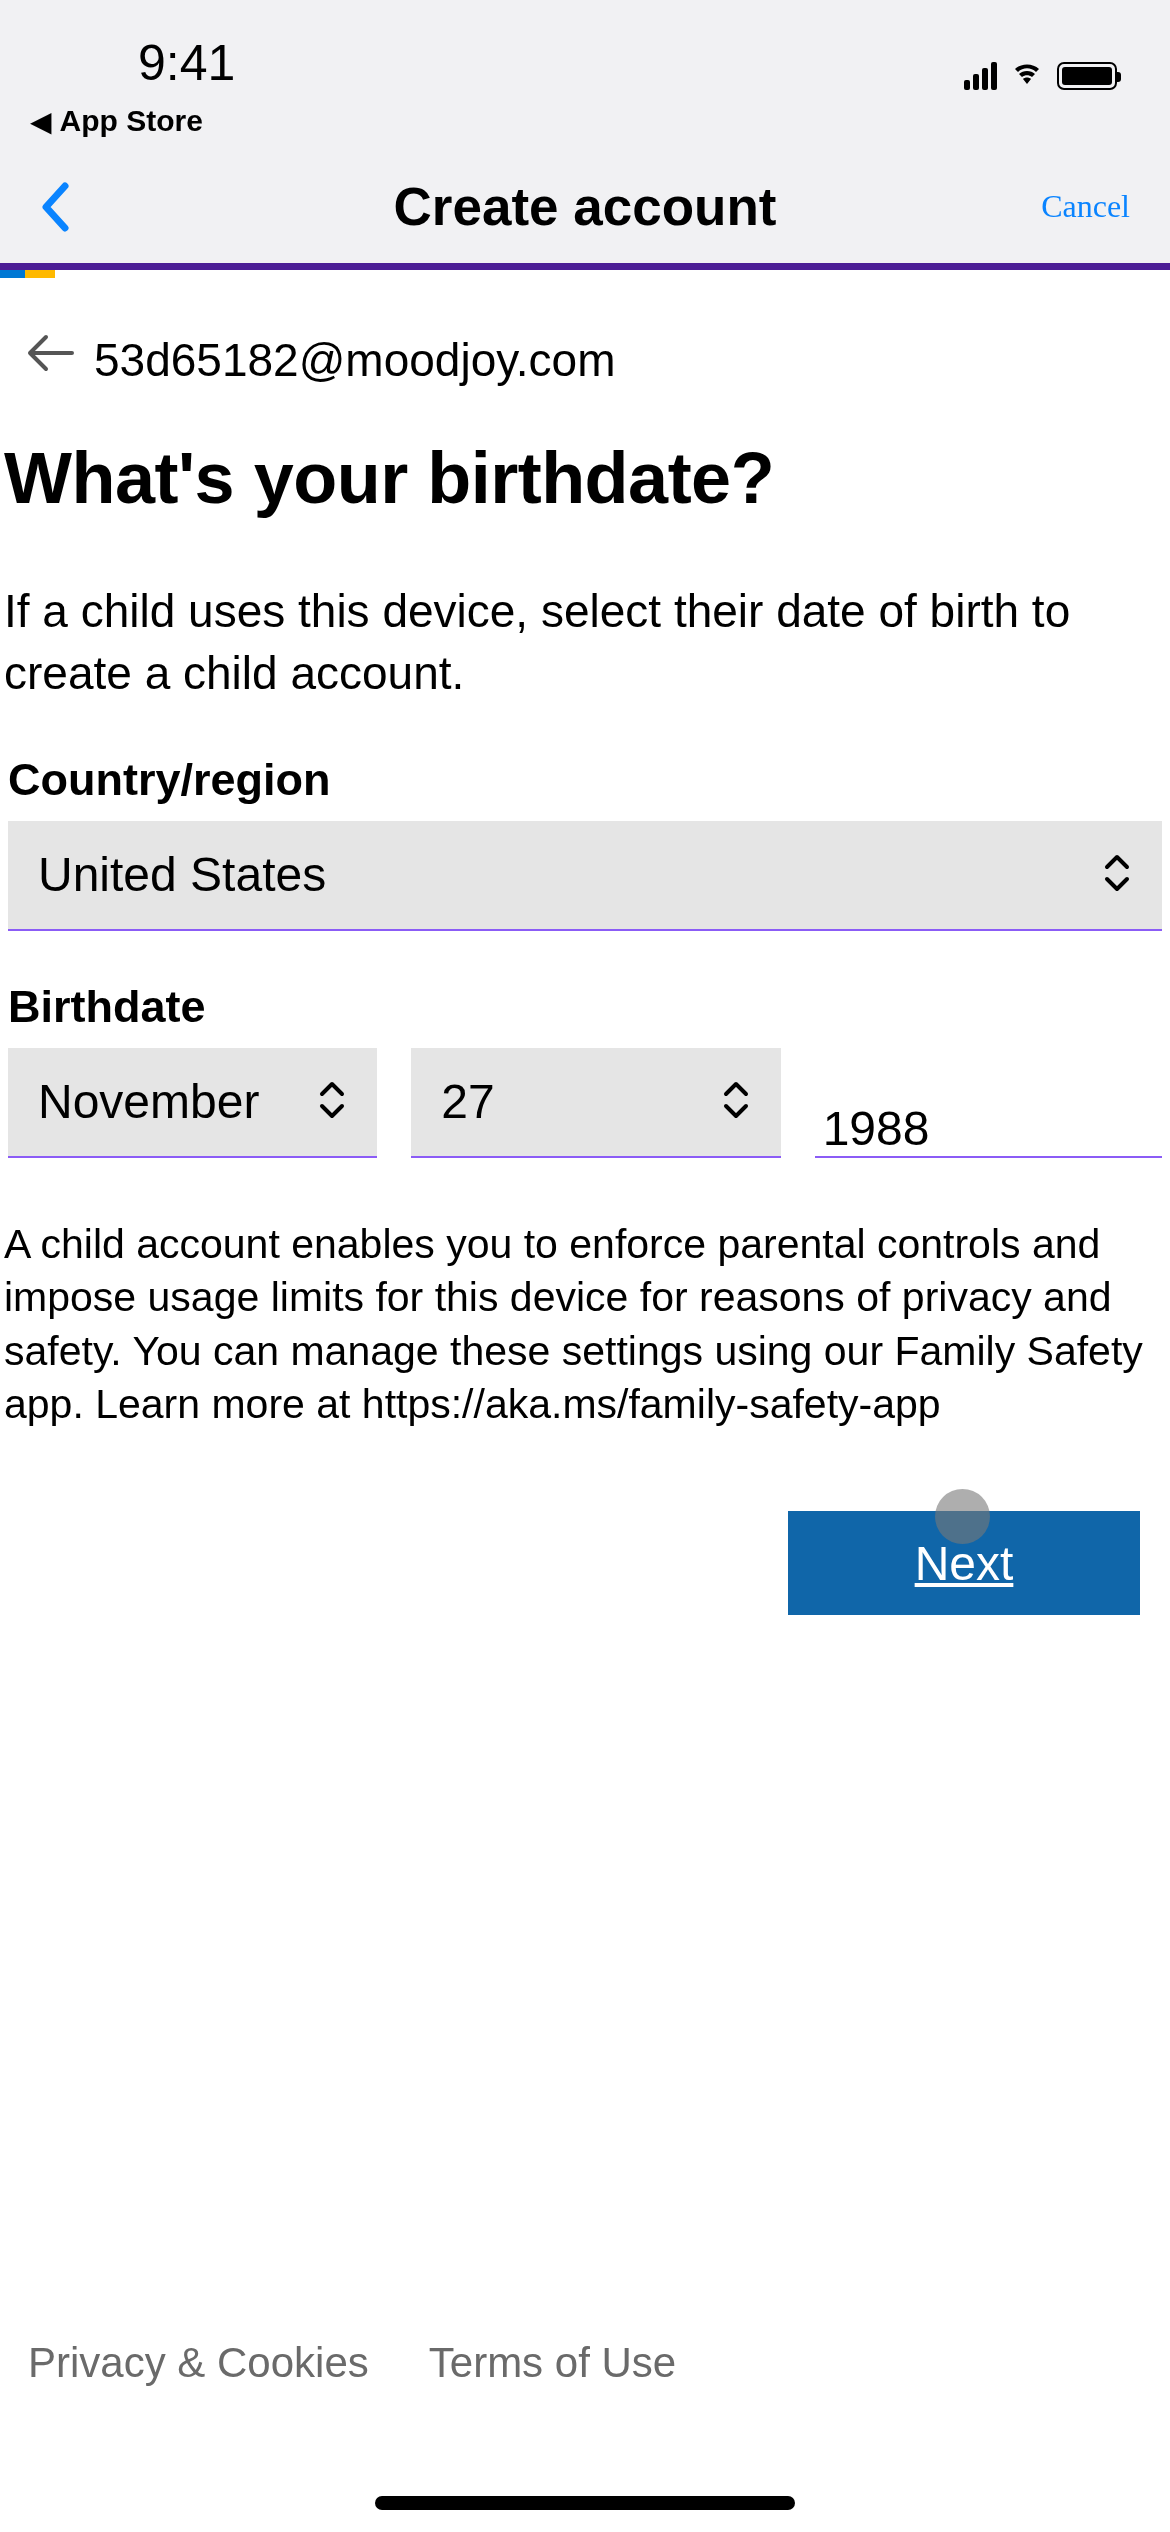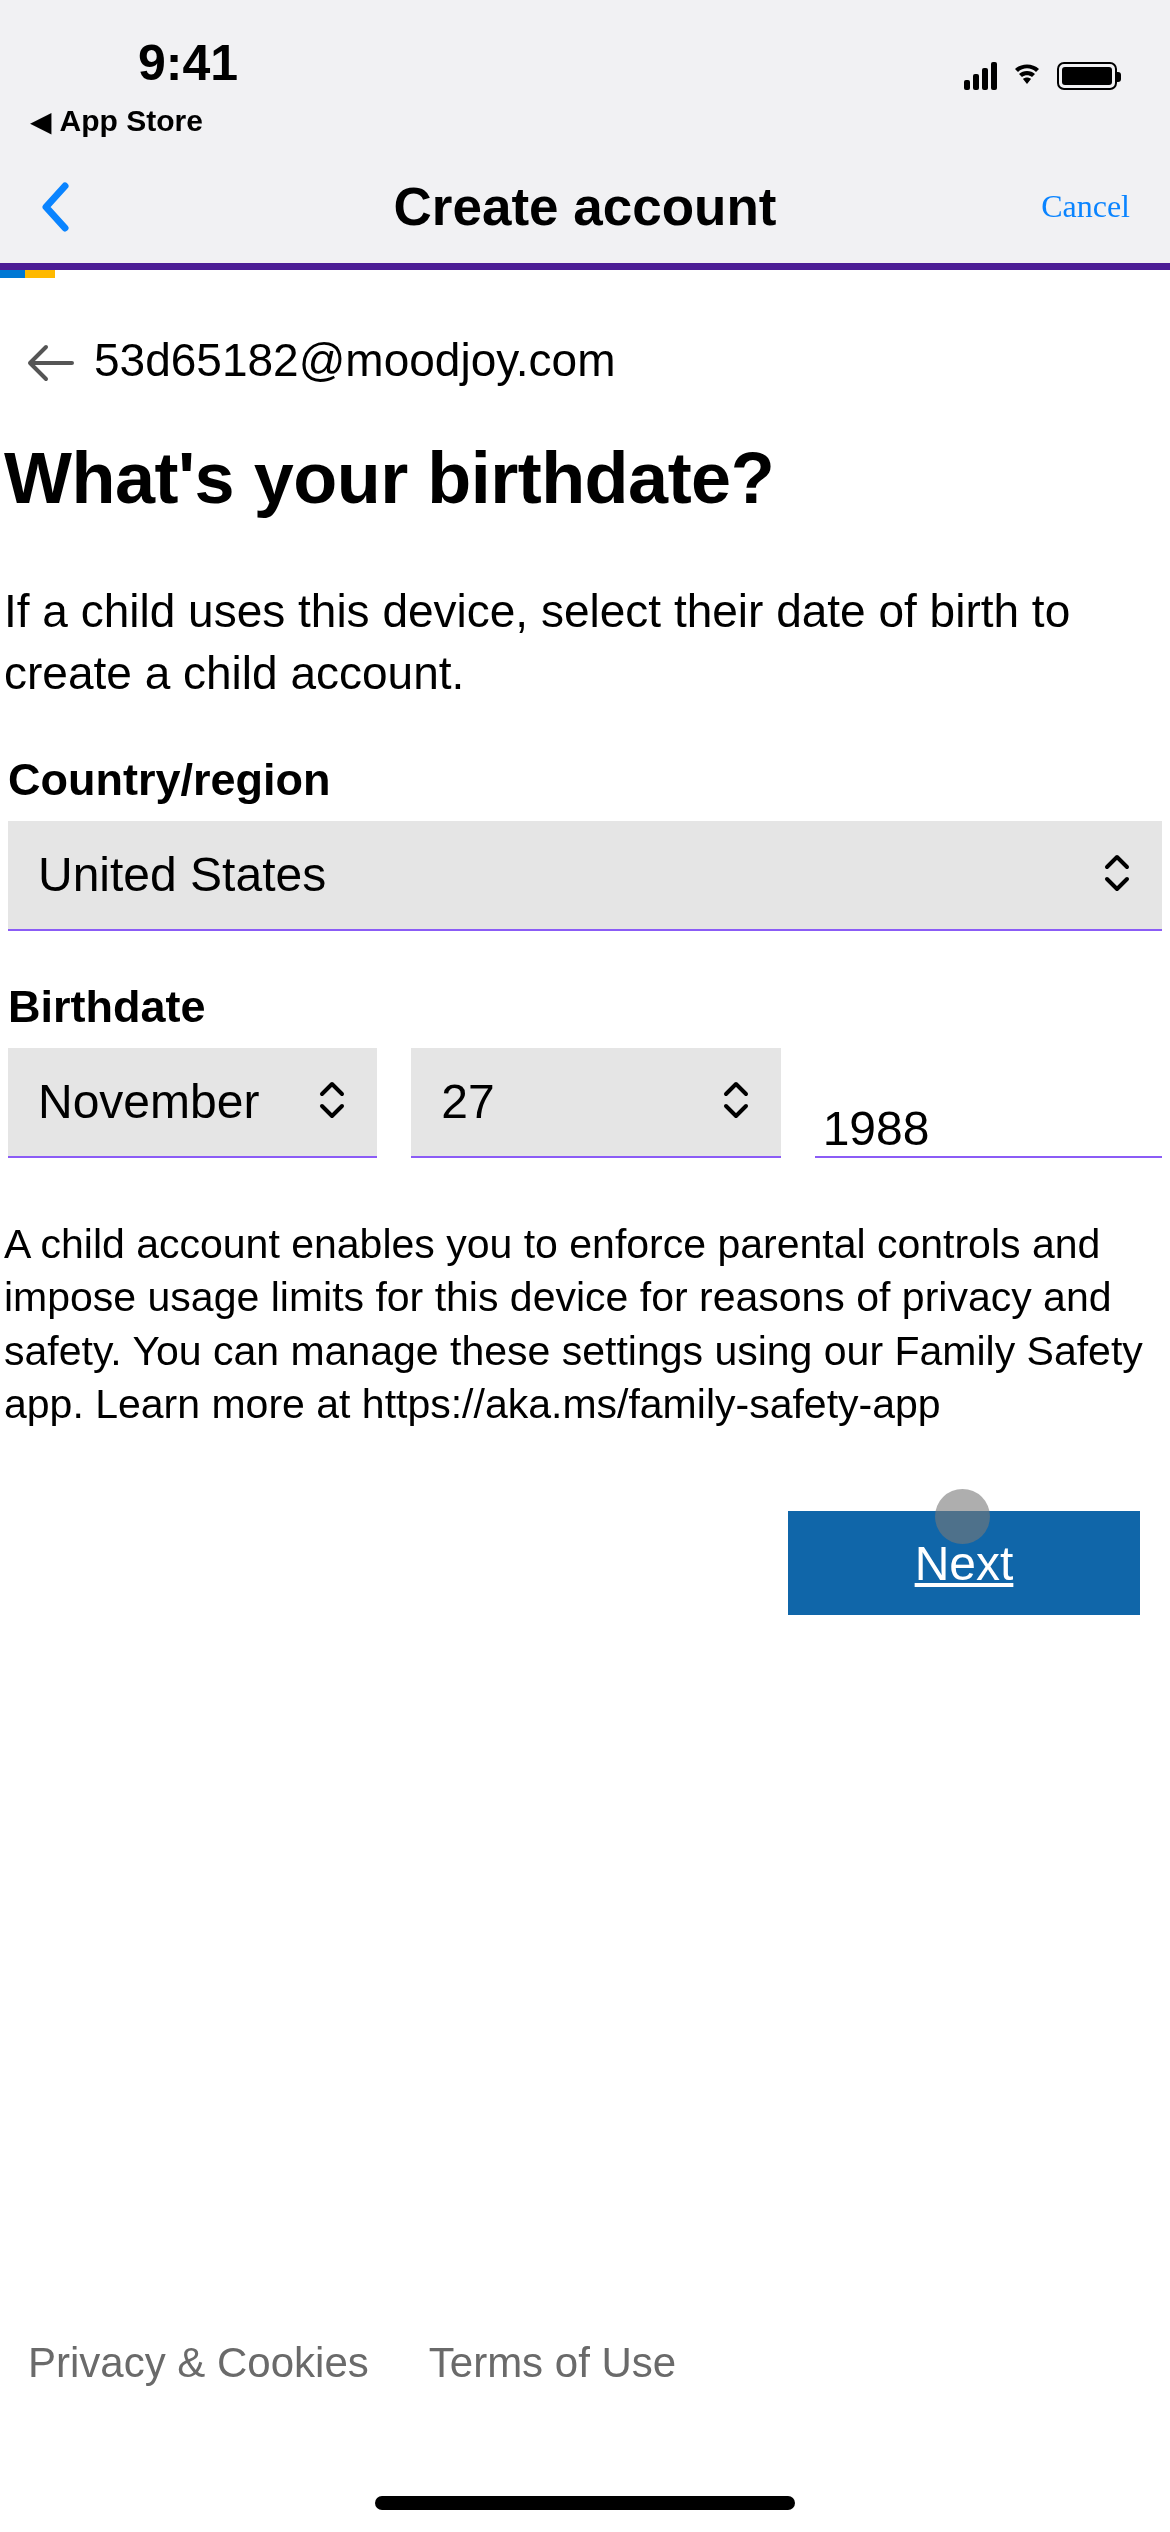--- a/index.html
+++ b/index.html
@@ -19,21 +19,21 @@
     .status-bar {
       height: 100px;
       background: #f1f1f3;
       display: flex;
       align-items: flex-end;
       justify-content: space-between;
       padding: 0 48px 8px 48px;
     }
     .status-time {
       font-size: 50px;
-      font-weight: 700;
+      font-weight: 400;
       color: #000;
       padding-left: 90px;
     }
     .status-icons {
       display: flex;
       align-items: center;
       gap: 12px;
       padding-right: 5px;
     }
     .signal-bars {
@@ -130,21 +130,21 @@
       height: 100%;
     }
     .seg-blue { background: #0078d4; width: 25px; }
     .seg-yellow { background: #ffb900; width: 30px; }
     .content {
       background: #fff;
       padding: 0;
     }
     .email-row {
       display: flex;
-      align-items: flex-end;
+      align-items: flex-start;
       gap: 20px;
       padding: 55px 24px 10px 24px;
     }
     .email-back-arrow svg { width: 50px; height: 40px; }
     .email-text {
       font-size: 46px;
       color: #000;
     }
     .heading {
       font-size: 72px;

